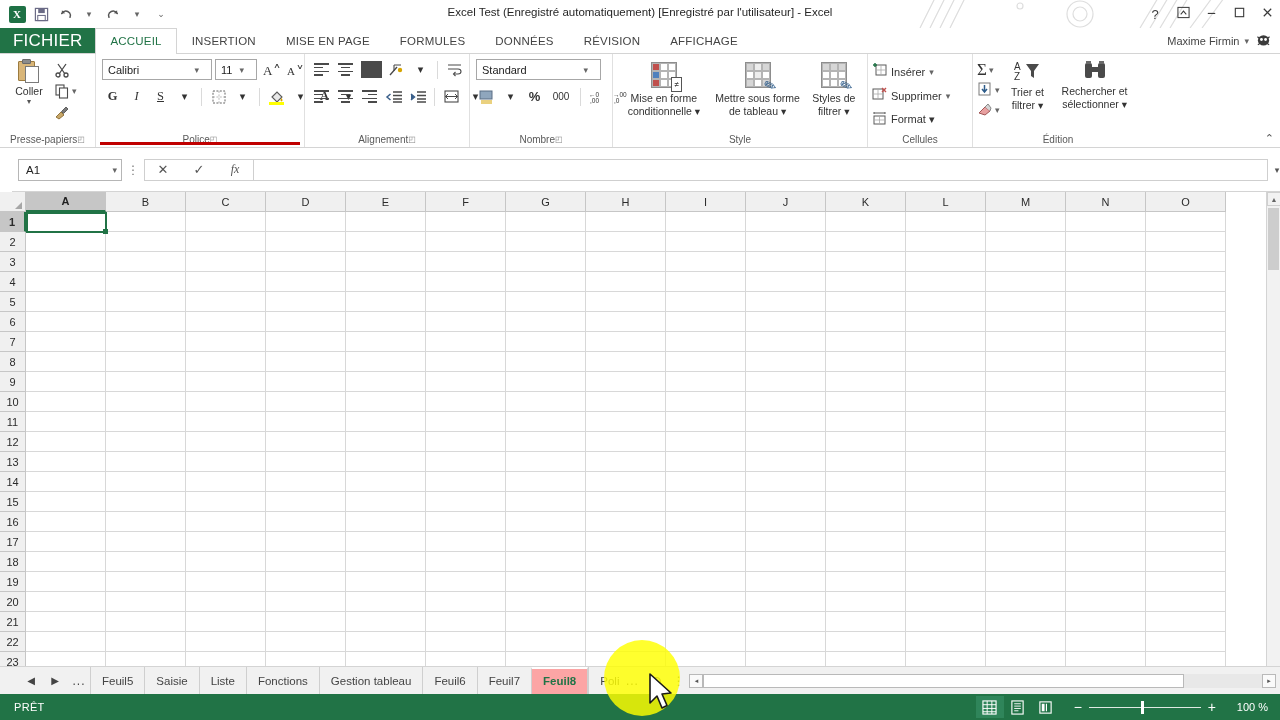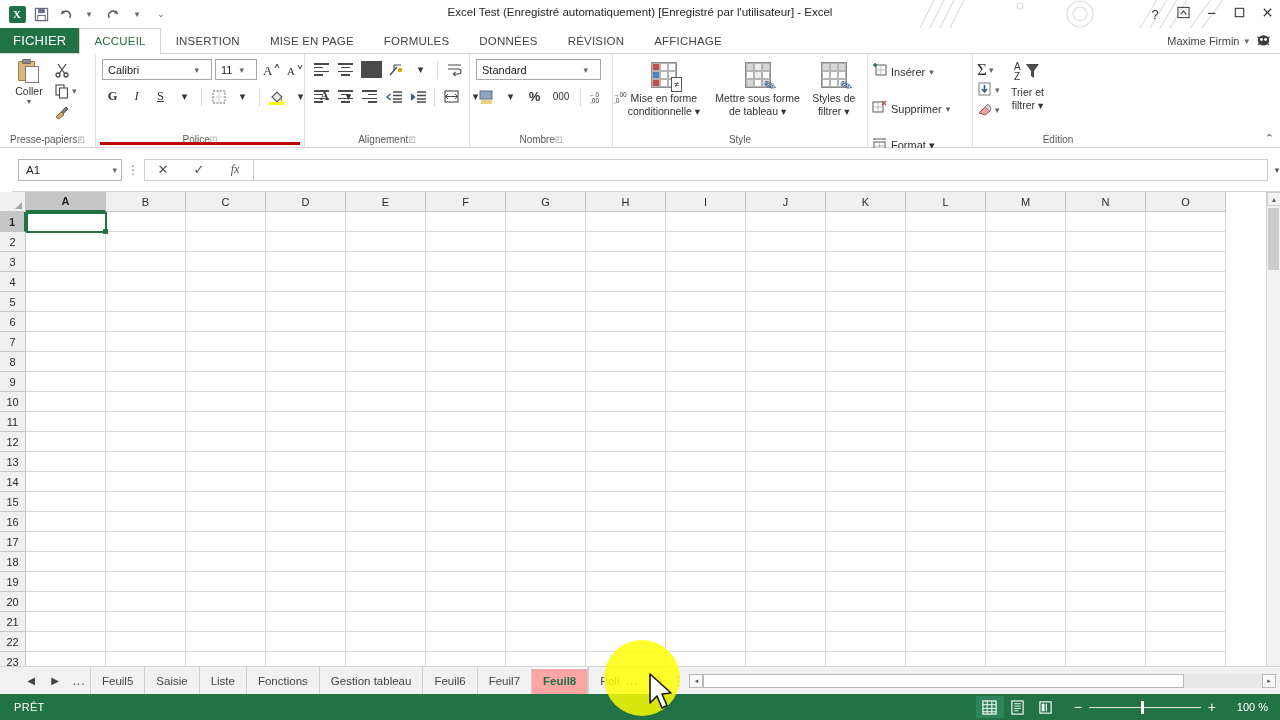--- a/index.html
+++ b/index.html
@@ -44,21 +44,21 @@
   }
   .win-btn { font-size: 13px; color: #3b3b3b; width: 18px; text-align: center; cursor: default;}
 
   
   .tabbar {
     position: absolute; left: 0; top: 28px; width: 1280px; height: 26px;
     background: #ffffff; display: flex; align-items: stretch;
     border-bottom: 1px solid #d4d4d4;
   }
   .tab-file {
-    background: #217346; color: #fff; font-size: 13px;
+    background: #217346; color: #fff; font-size: 17px;
     padding: 0 13px; display: flex; align-items: center; letter-spacing: .2px;
   }
   .tab {
     font-size: 11.5px; color: #444; padding: 0 14px;
     display: flex; align-items: center; letter-spacing: .2px;
     border-left: 1px solid transparent; border-right: 1px solid transparent;
   }
   .tab.active {
     color: #217346; background: #fff;
     border-left: 1px solid #d4d4d4; border-right: 1px solid #d4d4d4;
@@ -662,21 +662,21 @@
             <span class="brush">✎</span>
           </div>
           <span>Styles de</span>
           <span>filtrer ▾</span>
         </div>
       </div>
       <div class="grp-label">Style</div>
     </div>
 
     <div class="grp" style="width:105px">
-      <div class="grp-body" style="flex-direction:column;padding-top:4px;gap:14px">
+      <div class="grp-body" style="flex-direction:column;padding-top:4px;gap:1px">
         <div class="cell-btn">
           <span class="cell-ic">
             <svg width="15" height="14" viewBox="0 0 15 14">
                 <rect x="4" y="2" width="10" height="10" fill="none" stroke="#5a5a5a" stroke-width="1"></rect>
                 <path d="M4 7 H14 M9 2 V12" stroke="#aaa" stroke-width=".8"></path>
                 <path d="M1 2 H5 M3 0 V4" stroke="#217346" stroke-width="1.5"></path>
               </svg>
           </span>
           <span>Insérer</span>
           <span class="ico-sm">▾</span>
@@ -732,20 +732,33 @@
         <div class="ed-btn">
           <span class="ed-ic">
             <svg width="30" height="22" viewBox="0 0 30 22">
                 <text x="1" y="10" font-size="10" fill="#333" font-family="Liberation Sans, sans-serif">A</text>
                 <text x="1" y="20" font-size="10" fill="#333" font-family="Liberation Sans, sans-serif">Z</text>
                 <path d="M13 4 L26 4 L21 11 L21 18 L18 16 L18 11 Z" fill="#4a4a4a"></path>
               </svg>
           </span>
           <span>Trier et</span>
           <span>filtrer ▾</span>
+        </div>
+        <div class="ed-btn wide">
+          <span class="ed-ic">
+            <svg width="24" height="21" viewBox="0 0 24 21">
+                <rect x="2" y="3" width="7" height="15" rx="2" fill="#4a4a4a"></rect>
+                <rect x="15" y="3" width="7" height="15" rx="2" fill="#4a4a4a"></rect>
+                <rect x="9" y="7" width="6" height="5" fill="#4a4a4a"></rect>
+                <rect x="3" y="1" width="5" height="3" fill="#6a6a6a"></rect>
+                <rect x="16" y="1" width="5" height="3" fill="#6a6a6a"></rect>
+              </svg>
+          </span>
+          <span>Rechercher et</span>
+          <span>sélectionner ▾</span>
         </div>
       </div>
       <div class="grp-label">Édition</div>
     </div>
 
     <div class="ribbon-collapse">⌃</div>
   </div>
 
   <div class="fbar">
     <div class="namebox">

